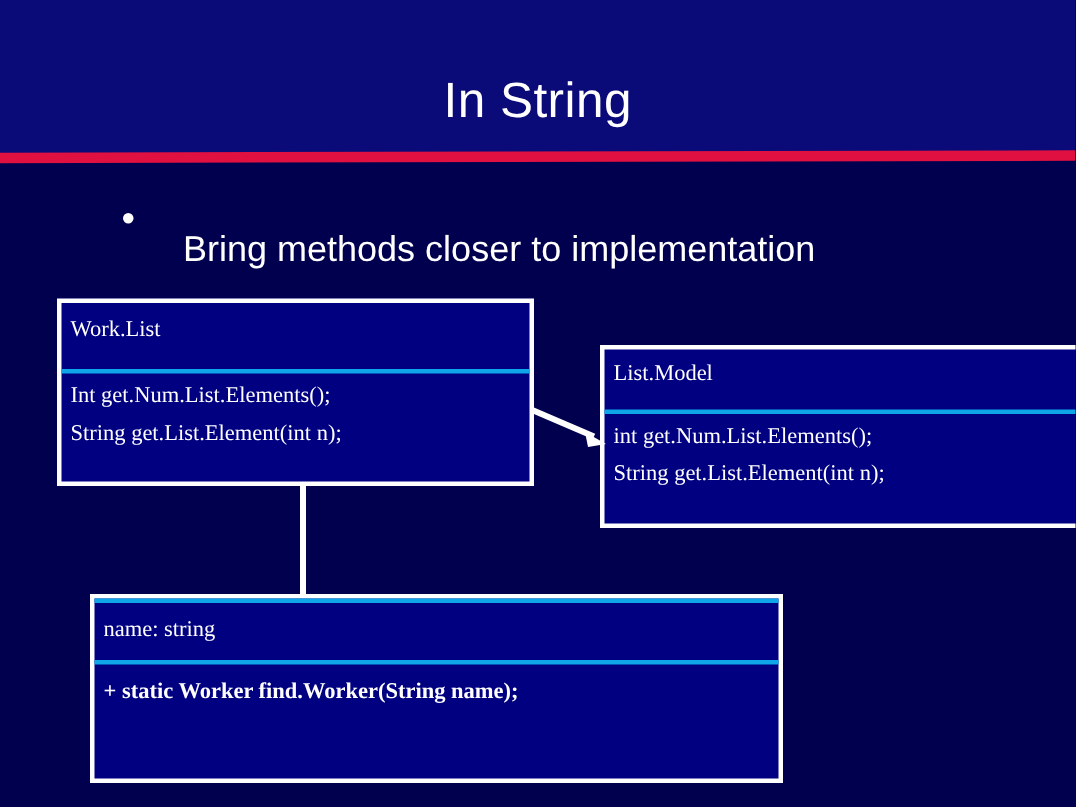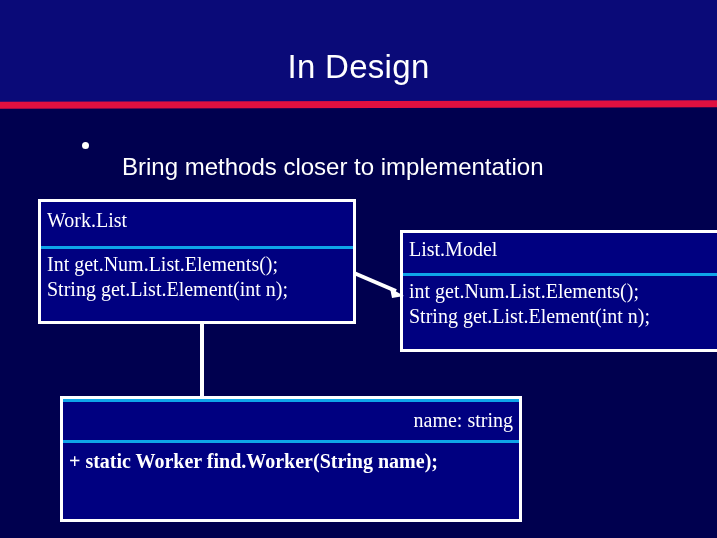--- a/index.html
+++ b/index.html
@@ -99,21 +99,21 @@
     box-sizing: border-box;
     background: #000080;
     border: 3px solid #ffffff;
     color: #ffffff;
     font-family: "Liberation Serif", serif;
   }
   .uml-compartment {
     box-sizing: border-box;
     padding: 1px 6px 2px 6px;
     font-family: "Liberation Serif", serif;
-    font-size: 20px;
+    font-size: 15px;
     line-height: 25px;
     white-space: nowrap;
     overflow: hidden;
   }
   .uml-compartment.divided {
     border-top: 3px solid #0ea5e9;
   }
   .uml-compartment.centered {
     text-align: center;
   }
@@ -143,21 +143,21 @@
   #box-listmodel .body { height: 76px; padding-top: 3px; }
 
   
   #box-worker {
     left: 60px;
     top: 396px;
     width: 462px;
     height: 126px;
   }
   #box-worker .head { height: 41px; padding-top: 5px; }
-  #box-worker .attrs { height: 41px; padding-top: 6px; text-align: right; }
+  #box-worker .attrs { height: 41px; padding-top: 6px; }
   #box-worker .ops  { height: 41px; padding-top: 6px; font-weight: bold; }
 
   
   .connector-vertical {
     position: absolute;
     left: 200px;
     top: 322px;
     width: 4px;
     height: 76px;
     background: #ffffff;
@@ -172,21 +172,21 @@
   }
 </style>
 </head>
 <body>
 
 <div id="slide">
 
   <div class="title-band"></div>
   <div class="body-band"></div>
 
-  <div class="title-text">In Design</div>
+  <div class="title-text">In String</div>
 
   <div class="title-rule"></div>
 
   <div class="bullet-row">
     <span class="bullet-dot"></span>
     <span class="bullet-text">Bring methods closer to implementation</span>
   </div>
 
   <div class="uml-box" id="box-worklist">
     <div class="uml-compartment head">Work.List</div>

